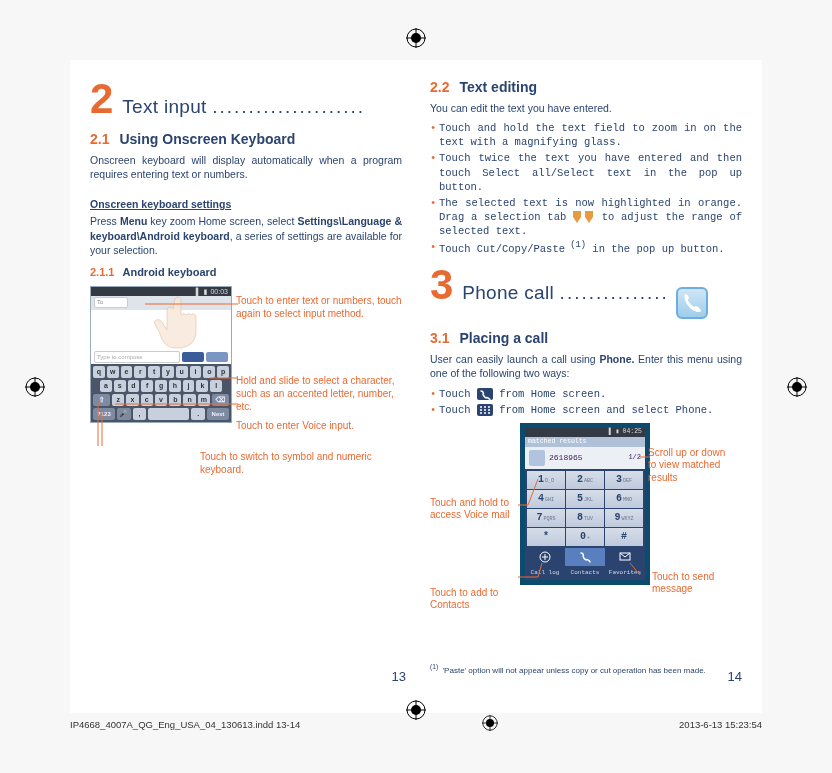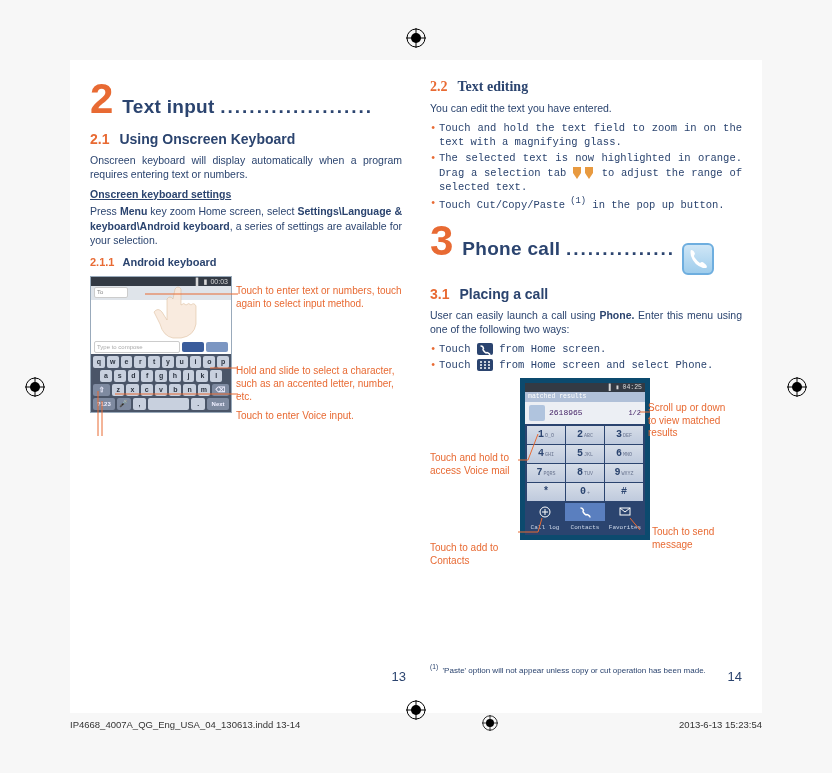--- a/index.html
+++ b/index.html
@@ -29,31 +29,31 @@
     padding: 18px 14px 22px 14px;
     box-sizing: border-box;
     font-size: 10.5px;
     line-height: 1.35;
     color: #2b446f;
   }
   .col { flex:1; padding: 0 10px; position:relative; box-sizing:border-box; }
   .col-left { padding-left:6px; padding-right:14px; }
   .col-right { padding-left:14px; padding-right:6px; }
   .big-num { display:inline-block; color:#e86a33; font-size:42px; font-weight:bold; line-height:1; vertical-align:baseline; }
-  .chap-title { display:inline-block; color:#2b446f; font-size:19px; font-weight:bold; vertical-align:top; margin-left:6px; margin-top:16px; letter-spacing:0.3px;}
+  .chap-title { display:inline-block; color:#2b446f; font-size:19px; font-weight:normal; vertical-align:top; margin-left:6px; margin-top:16px; letter-spacing:0.3px;}
   .dots { letter-spacing:2px; }
   .h2 { color:#e86a33; font-size:14px; font-weight:bold; margin-top:10px; margin-bottom:4px; }
   .h2 .num { margin-right:10px; }
   .h2 .txt { color:#2b446f; }
   .h3 { color:#e86a33; font-size:11px; font-weight:bold; margin-top:8px; margin-bottom:4px;}
   .h3 .num { margin-right:8px; }
   .h3 .txt { color:#2b446f; }
   .para { color:#2b446f; margin:3px 0 6px 0; text-align:justify; }
   .para .b { font-weight:bold; }
-  .underline-bold { text-decoration:underline; font-weight:bold; margin-top:6px; display:block;}
+  .underline-bold { text-decoration:underline; font-weight:bold; margin-top:16px; display:block;}
   ul.bullets { list-style:none; padding:0; margin:3px 0;font-family:Liberation Mono, monospace; }
   ul.bullets li { position:relative; padding-left:9px; margin:2px 0; text-align:justify; color:#2b446f; }
   ul.bullets li::before { content:"•"; color:#e86a33; position:absolute; left:0; top:0; }
   .pgnum { position:absolute; bottom:5px; font-weight:normal; color:#2b446f; font-size:13px;}
   .pg-left { right:10px; }
   .pg-right { right:6px; }
   .kb-figure { margin-top:6px; margin-bottom:4px; }
   .kb-box { width:140px; border:1px solid #9ab; position:relative; font-size:8px; }
   .kb-statusbar { height:9px; background:#333a44; display:flex; justify-content:flex-end; padding:0 3px; gap:3px; color:#d8d8d8; font-size:7px; align-items:center;}
   .kb-tobar { height:14px; background:#dfe4ea; display:flex; align-items:center; padding:0 3px;}
@@ -238,33 +238,37 @@
           </div>
           <svg class="kb-svg" width="320" height="160">
             <path class="line" d="M55 18 H148"></path>
             <path class="line" d="M120 92 H148"></path>
             <path class="line" d="M25 118 H148"></path>
             <path class="line" d="M12 125 V175 H108"></path>
             <path class="line" d="M8 115 V195 H108"></path>
           </svg>
         </div>
         <div class="callouts" style="margin-left:110px; margin-top:12px;">
+          <div>Touch to switch to symbol and numeric keyboard.</div>
         </div>
       </div>
 
       <div class="pgnum pg-left">13</div>
     </div>
 
     <div class="col col-right">
-      <div class="h2" style="margin-top:0;font-family:Liberation Serif, serif;">
+      <div class="h2" style="margin-top:0;">
         <span class="num">2.2</span><span class="txt">Text editing</span>
       </div>
       <div class="para">You can edit the text you have entered.</div>
       <ul class="bullets">
         <li>Touch and hold the text field to zoom in on the text with a magnifying glass.</li>
+        <li>
+          <span>Touch twice the text you have entered and then touch </span><span class="b">Select all/Select text</span><span> in the pop up button.</span>
+        </li>
         <li>
           <span>The selected text is now highlighted in orange. Drag a selection tab </span>
           <span class="icon-inline selhandle">
             <svg viewBox="0 0 22 12">
                 <rect x="0" y="0" width="8" height="6" fill="#e89a40"></rect>
                 <path d="M0 6 L4 12 L8 6 Z" fill="#e89a40"></path>
                 <rect x="12" y="0" width="8" height="6" fill="#e89a40"></rect>
                 <path d="M12 6 L16 12 L20 6 Z" fill="#e89a40"></path>
               </svg>
           </span>

